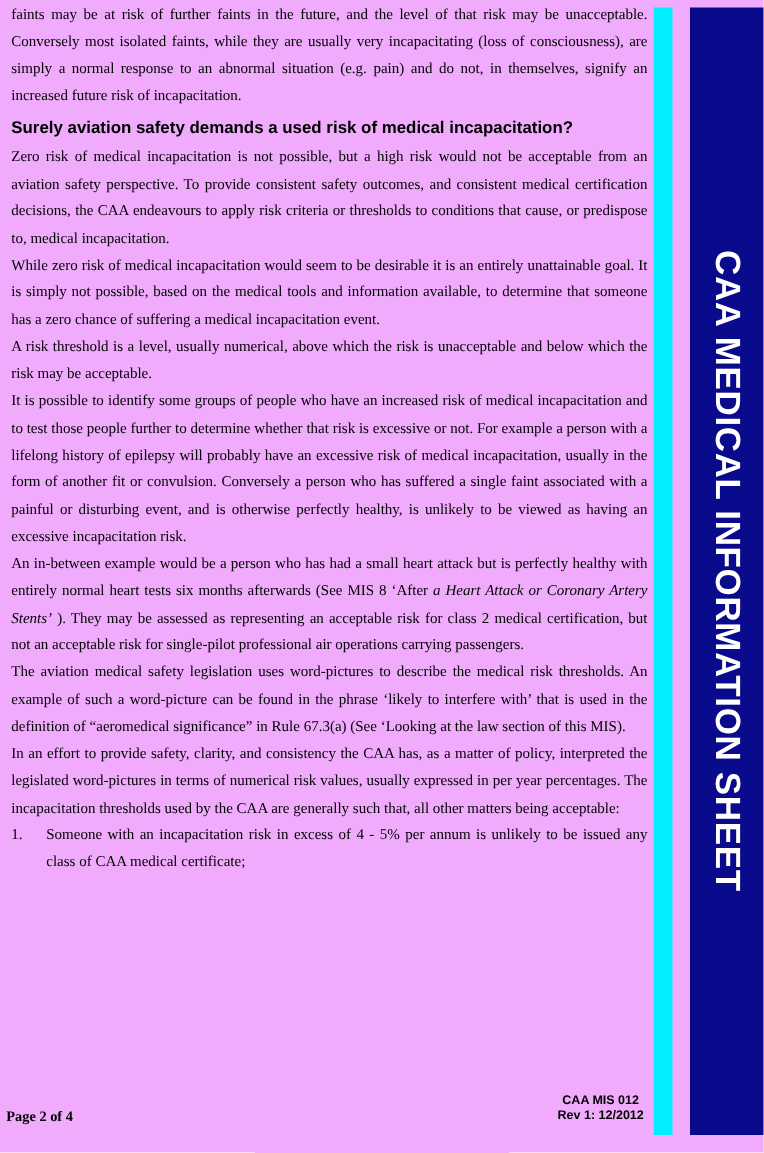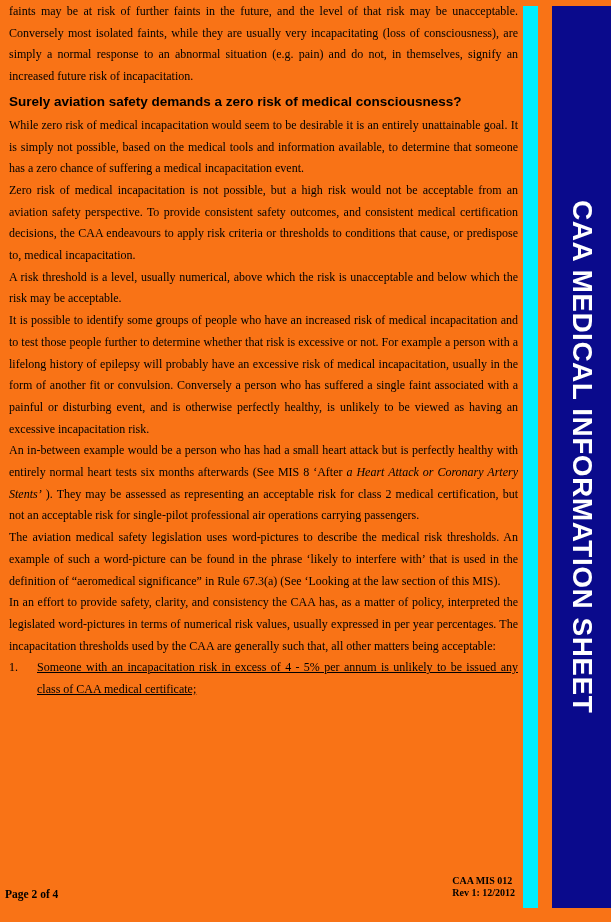--- a/index.html
+++ b/index.html
@@ -1,21 +1,21 @@
 <!DOCTYPE html>
 <html><head>
 <meta charset="utf-8">
 <style>
   * { box-sizing: border-box; }
   html, body { margin: 0; padding: 0; background: #ffffff; }
   .page {
     position: relative;
     width: 611px;
     height: 922px;
-    background: #f97316;
+    background: #f0abfc;
     overflow: hidden;
     font-family: "Liberation Serif", serif;
     color: #000000;
   }
   .content {
     position: absolute;
     left: 9px;
     top: 1px;
     width: 509px;
   }
@@ -43,21 +43,20 @@
     width: 28px;
     flex: 0 0 28px;
     font-size: 12px;
     line-height: 21.7px;
   }
   .list-text {
     flex: 1;
     font-size: 12px;
     line-height: 21.7px;
     text-align: justify;
-    text-decoration: underline;
   }
   .footer-doc-number {
     position: absolute;
     left: 170px;
     top: 877px;
     font-family: "Liberation Sans", sans-serif;
     font-weight: bold;
     font-size: 10px;
     color: #000000;
     margin-top: 47px;
@@ -69,22 +68,22 @@
     font-family: "Liberation Serif", serif;
     font-weight: bold;
     font-size: 11.5px;
     color: #000000;
     text-align: center;
   }
   .footer-ref {
     position: absolute;
     right: 96px;
     top: 875px;
-    text-align: left;
-    font-family: Liberation Serif, serif;
+    text-align: center;
+    font-family: Liberation Sans, sans-serif;
     font-weight: bold;
     font-size: 10px;
     line-height: 12px;
     color: #000000;
     margin-left: 12px;
   }
   .accent-stripe {
     position: absolute;
     left: 523px;
     top: 6px;
@@ -113,25 +112,25 @@
   }
 </style>
 </head>
 <body>
 
 <div class="page">
 
   <div class="content">
     <p>faints may be at risk of further faints in the future, and the level of that risk may be unacceptable. Conversely most isolated faints, while they are usually very incapacitating (loss of consciousness), are simply a normal response to an abnormal situation (e.g. pain) and do not, in themselves, signify an increased future risk of incapacitation.</p>
 
-    <h2>Surely aviation safety demands a zero risk of medical consciousness?</h2>
+    <h2>Surely aviation safety demands a used risk of medical incapacitation?</h2>
+
+    <p>Zero risk of medical incapacitation is not possible, but a high risk would not be acceptable from an aviation safety perspective. To provide consistent safety outcomes, and consistent medical certification decisions, the CAA endeavours to apply risk criteria or thresholds to conditions that cause, or predispose to, medical incapacitation.</p>
 
     <p>While zero risk of medical incapacitation would seem to be desirable it is an entirely unattainable goal. It is simply not possible, based on the medical tools and information available, to determine that someone has a zero chance of suffering a medical incapacitation event.</p>
-
-    <p>Zero risk of medical incapacitation is not possible, but a high risk would not be acceptable from an aviation safety perspective. To provide consistent safety outcomes, and consistent medical certification decisions, the CAA endeavours to apply risk criteria or thresholds to conditions that cause, or predispose to, medical incapacitation.</p>
 
     <p>A risk threshold is a level, usually numerical, above which the risk is unacceptable and below which the risk may be acceptable.</p>
 
 
     <p>It is possible to identify some groups of people who have an increased risk of medical incapacitation and to test those people further to determine whether that risk is excessive or not. For example a person with a lifelong history of epilepsy will probably have an excessive risk of medical incapacitation, usually in the form of another fit or convulsion. Conversely a person who has suffered a single faint associated with a painful or disturbing event, and is otherwise perfectly healthy, is unlikely to be viewed as having an excessive incapacitation risk.</p>
 
     <p><span>An in-between example would be a person who has had a small heart attack but is perfectly healthy with entirely normal heart tests six months afterwards (See MIS 8 ‘After </span><span class="italic">a Heart Attack or Coronary Artery Stents’</span><span> ). They may be assessed as representing an acceptable risk for class 2 medical certification, but not an acceptable risk for single-pilot professional air operations carrying passengers.</span></p>
 
 
     <p>The aviation medical safety legislation uses word-pictures to describe the medical risk thresholds. An example of such a word-picture can be found in the phrase ‘likely to interfere with’ that is used in the definition of “aeromedical significance” in Rule 67.3(a) (See ‘Looking at the law section of this MIS).</p>

